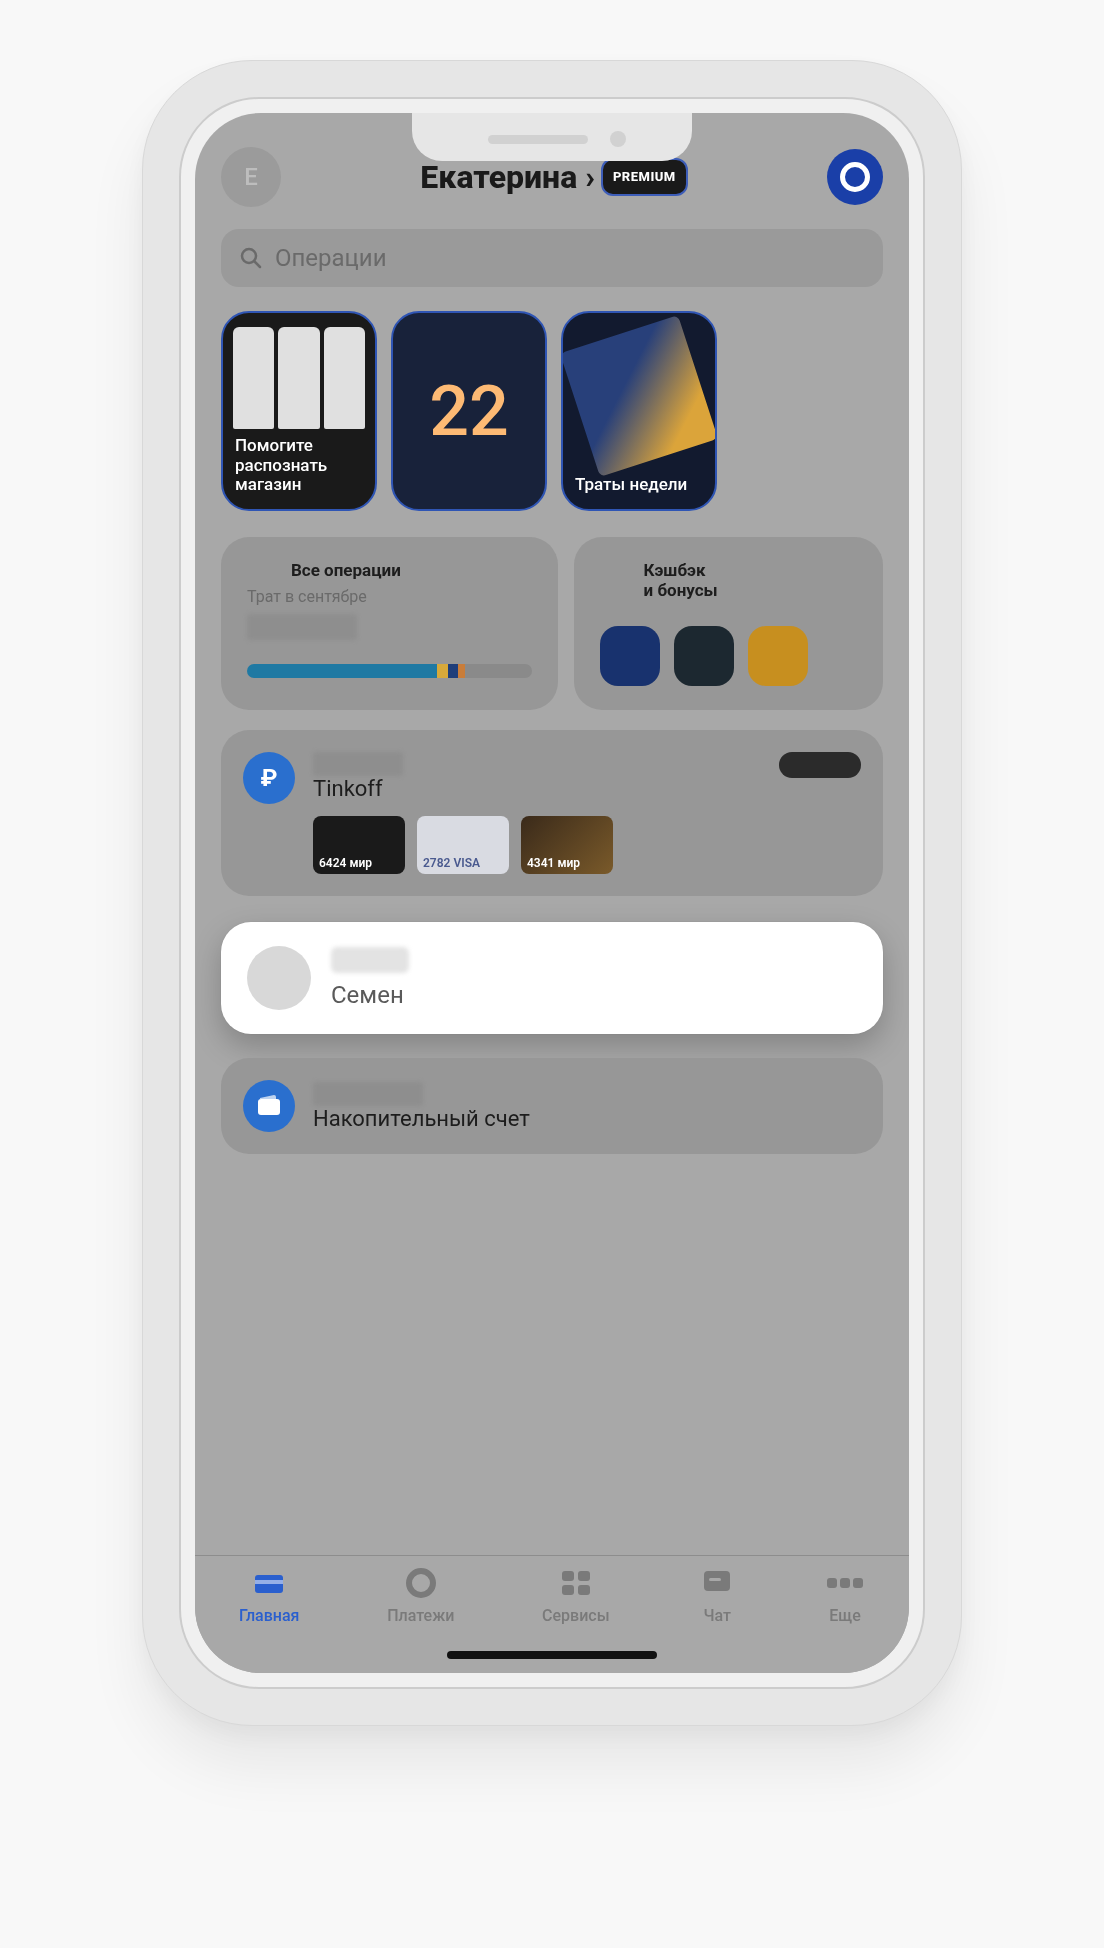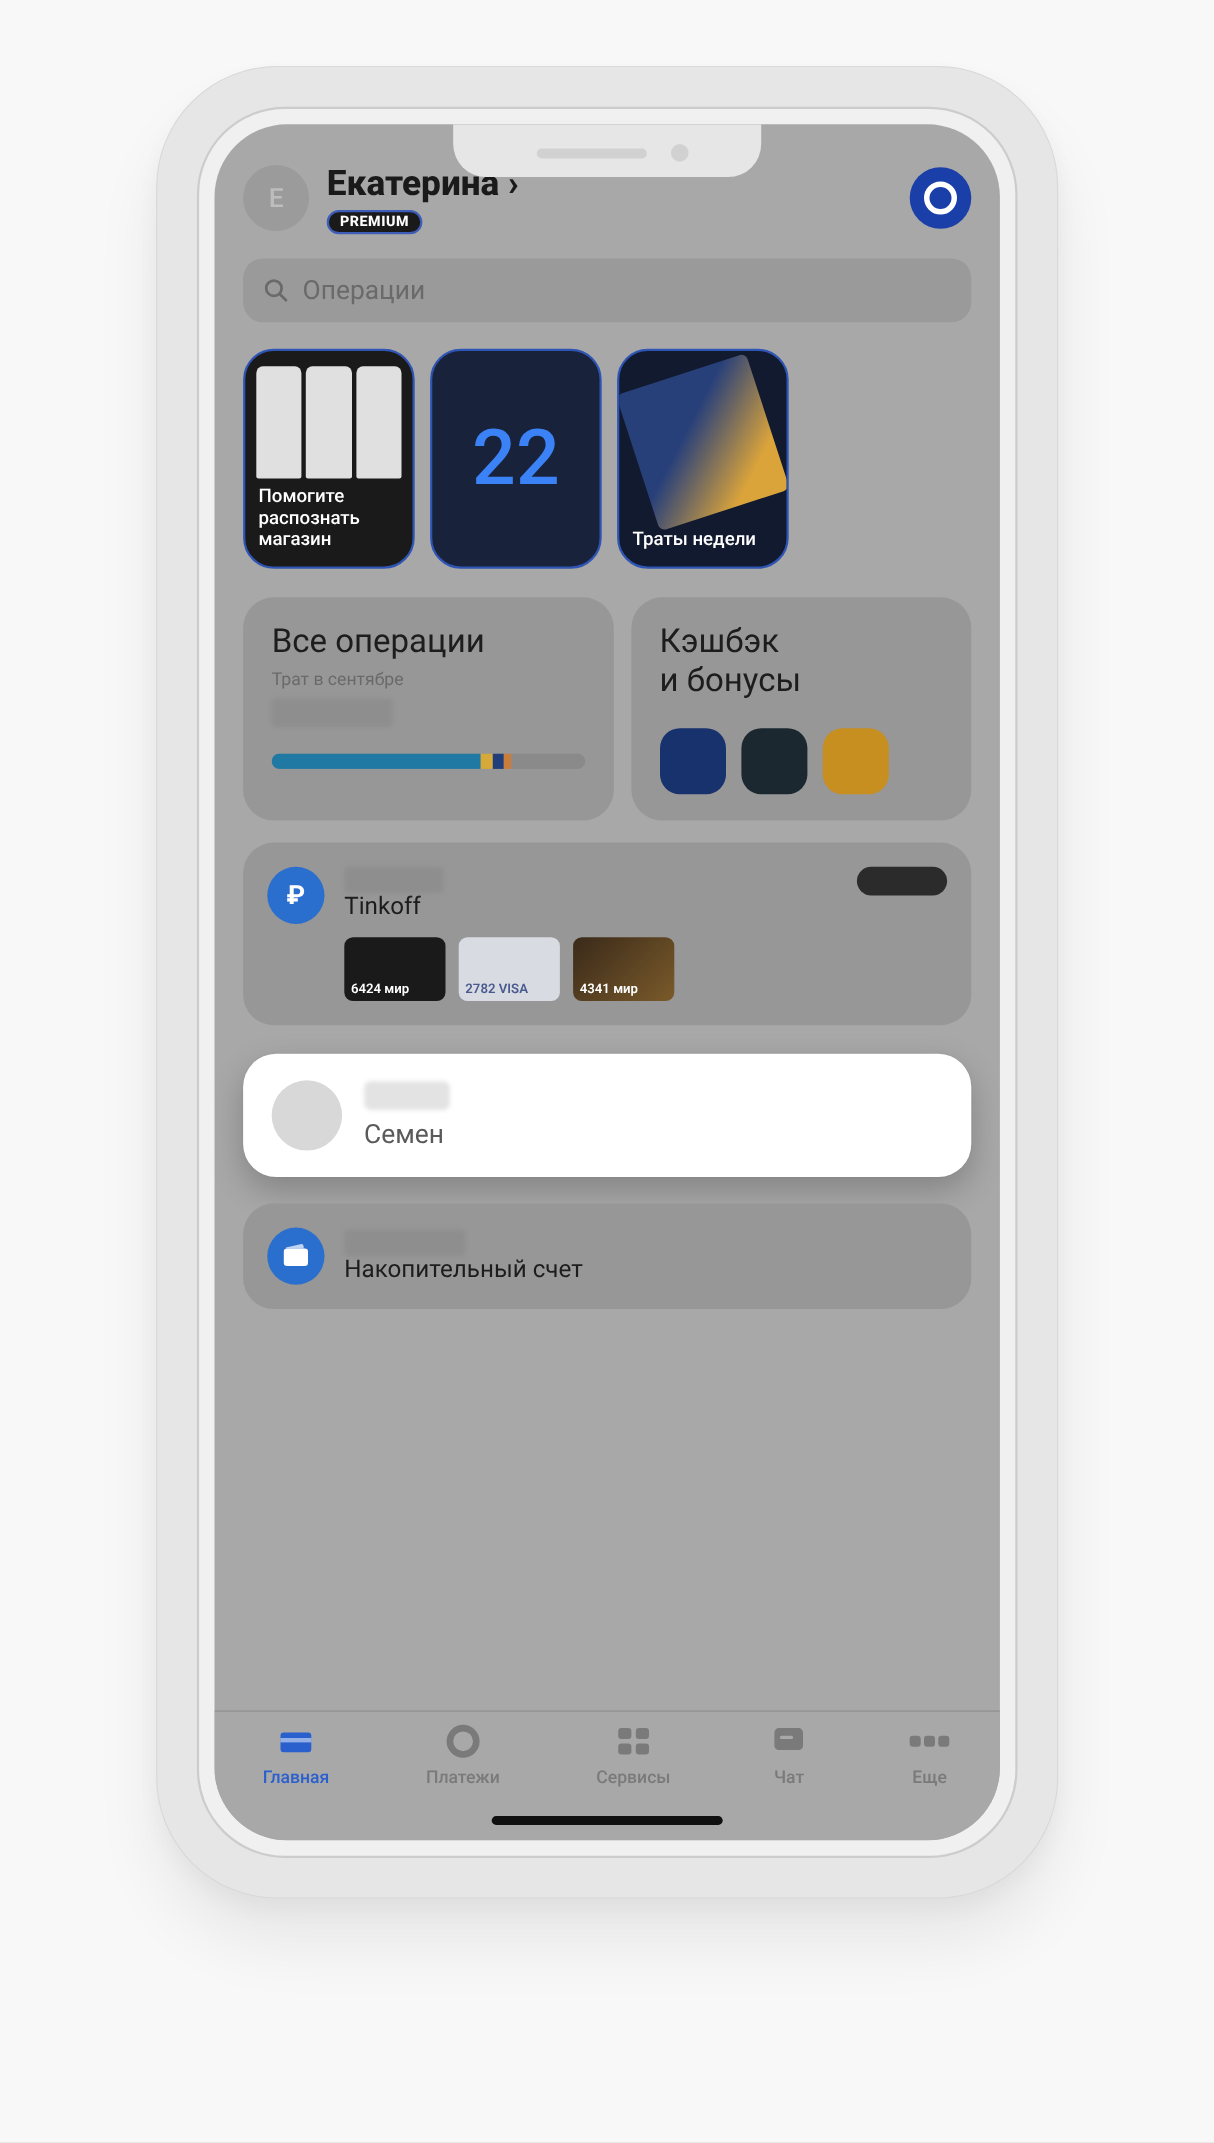--- a/index.html
+++ b/index.html
@@ -88,21 +88,21 @@
     display:flex; align-items:center;
     margin-top: 34px;
     gap: 16px;
   }
   .avatar {
     width:60px; height:60px; border-radius:50%;
     background: #9b9b9b;
     display:flex; align-items:center; justify-content:center;
     color:#bdbdbd; font-size:24px; font-weight:500;
   }
-  .user-block { flex:1; display:flex; flex-direction:column; gap:6px;justify-content:center; }
+  .user-block { flex:1; display:flex; flex-direction:row; gap:6px;justify-content:center; }
   .user-name {
     font-size: 32px; font-weight: 800; color:#1a1a1a;
     display:flex; align-items:center; gap:4px;
   }
   .premium-badge {
     display:inline-flex; align-items:center; justify-content:center;
     background:#1a1a1a; color:#fff;
     border: 2px solid #3d5db8;
     border-radius: 12px;
     padding: 1px 10px 2px 10px;
@@ -139,38 +139,38 @@
     position:relative; overflow:hidden;
     background:#1a1a1a;
   }
   .story .label {
     position:absolute; left:12px; right:12px; bottom:14px;
     color:#fff; font-size:17px; line-height:1.15; font-weight:500;
     white-space: pre-line;
   }
   .story.s3 { background:#18223a; display:flex; align-items:center; justify-content:center;}
   .story.s3 .big {
-    color:#3b82f6; font-size:70px; font-weight:500;
+    color:#fdba74; font-size:70px; font-weight:500;
   }
   .story.s4 { background:#121a2f;padding-left:20px;}
   .story.s4 .cardimg{
     position:absolute; inset:18px 14px 48px 14px;
     background: linear-gradient(135deg,#28407a 40%,#dba43a 80%);
     border-radius:6px;
     transform: rotate(-18deg);
   }
   .story.s1 .ppl{position:absolute;inset:14px 10px 80px 10px;display:flex;gap:4px;}
   .story.s1 .ppl span{flex:1;background:#e0e0e0;border-radius:6px 6px 2px 2px;}
   .story.s2 .wiper{position:absolute;inset:10px 10px 70px 10px;background:linear-gradient(45deg,#000 30%,#3a3a3a 50%,#000 70%);border-radius:8px;}
   .two-cards { display:flex; gap:16px; margin-top:26px;}
   .card {
     background:#979797; border-radius:28px; padding:24px 26px;
     flex:1;
   }
-  .card h3 { font-size:30px; color:#1d1d1d; font-weight:400; line-height:1.15;}
+  .card h3 { font-size:17px; color:#1d1d1d; font-weight:700; line-height:1.15;margin-left:44px;}
   .card .sub { color:#6a6a6a; font-size:16px; margin-top:6px;}
   .blur-strip { margin-top:8px; width:110px; height:26px; background:#8e8e8e; border-radius:4px; filter:blur(2px);}
   .spend-bar { margin-top:24px; height:14px; border-radius:7px; display:flex; overflow:hidden;}
   .spend-bar span:nth-child(1){flex:10;background:#1f79a3;}
   .spend-bar span:nth-child(2){flex:0.6;background:#d7a93b;}
   .spend-bar span:nth-child(3){flex:0.5;background:#1f3e7a;}
   .spend-bar span:nth-child(4){flex:0.4;background:#c97d3a;}
   .spend-bar span:nth-child(5){flex:3.5;background:#8a8a8a;}
   .dots { margin-top:26px; display:flex; gap:14px;}
   .dots span{ width:60px; height:60px; border-radius:18px; display:block;}

